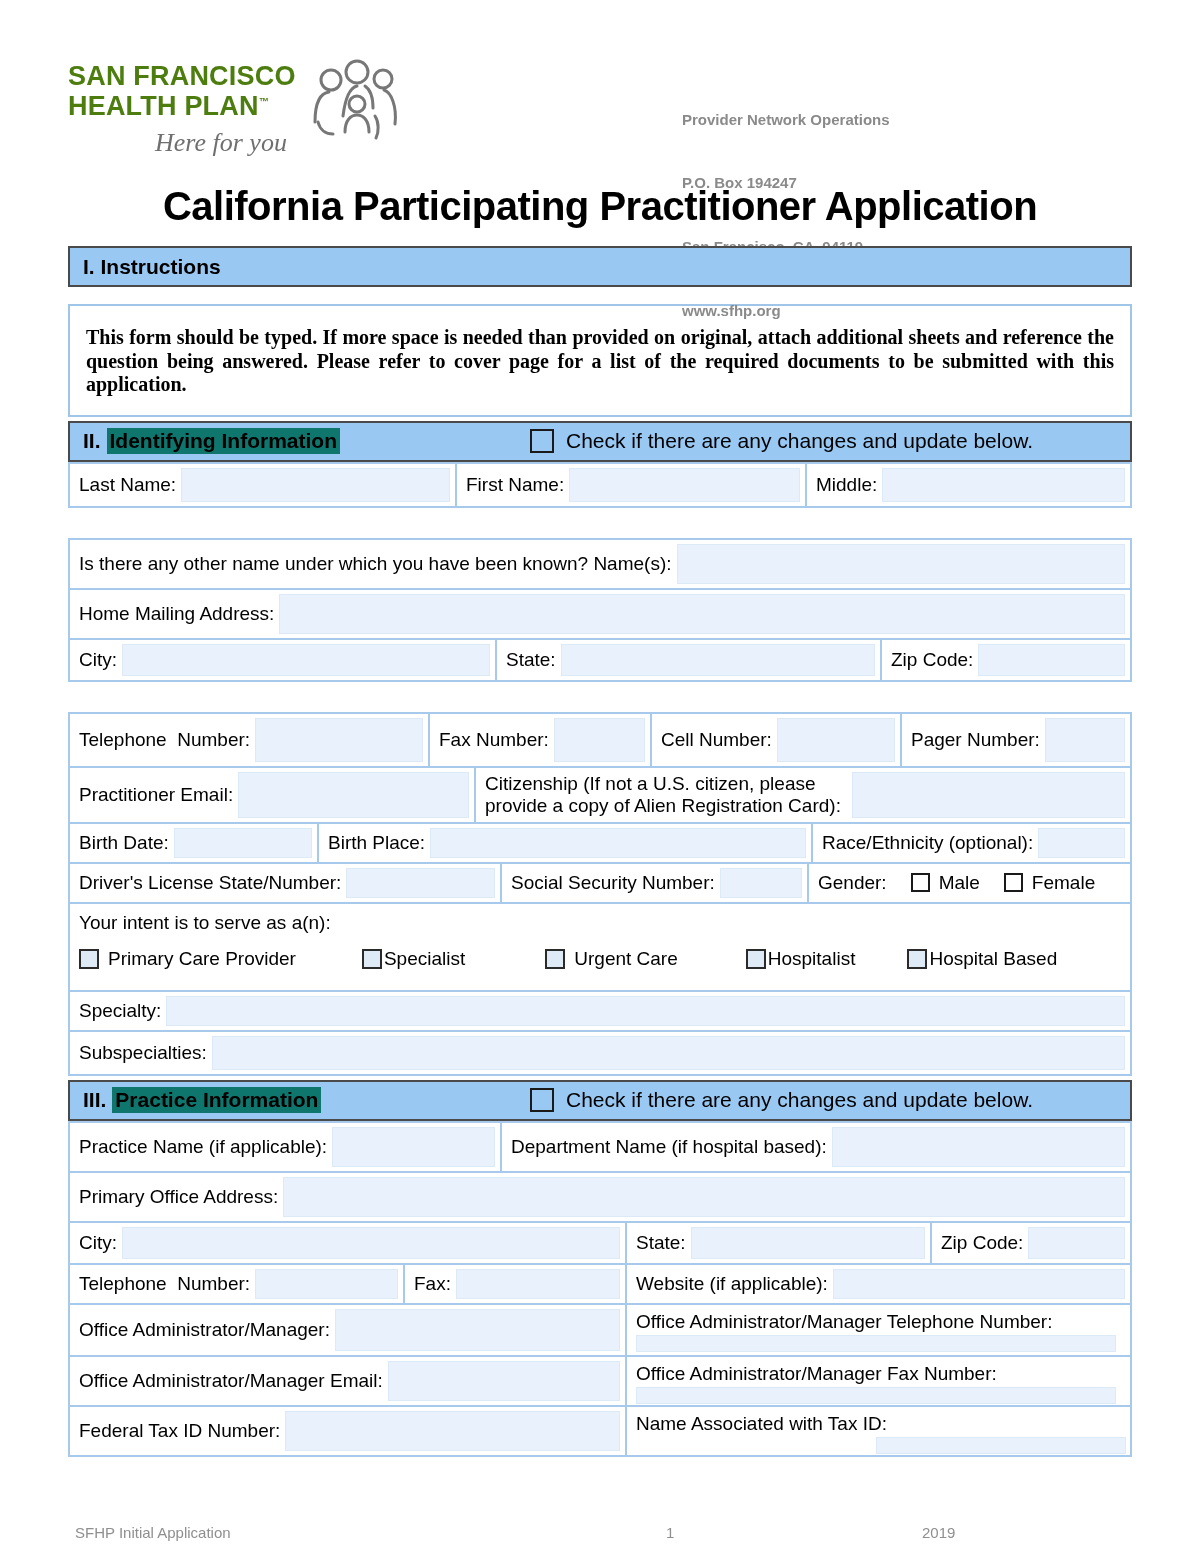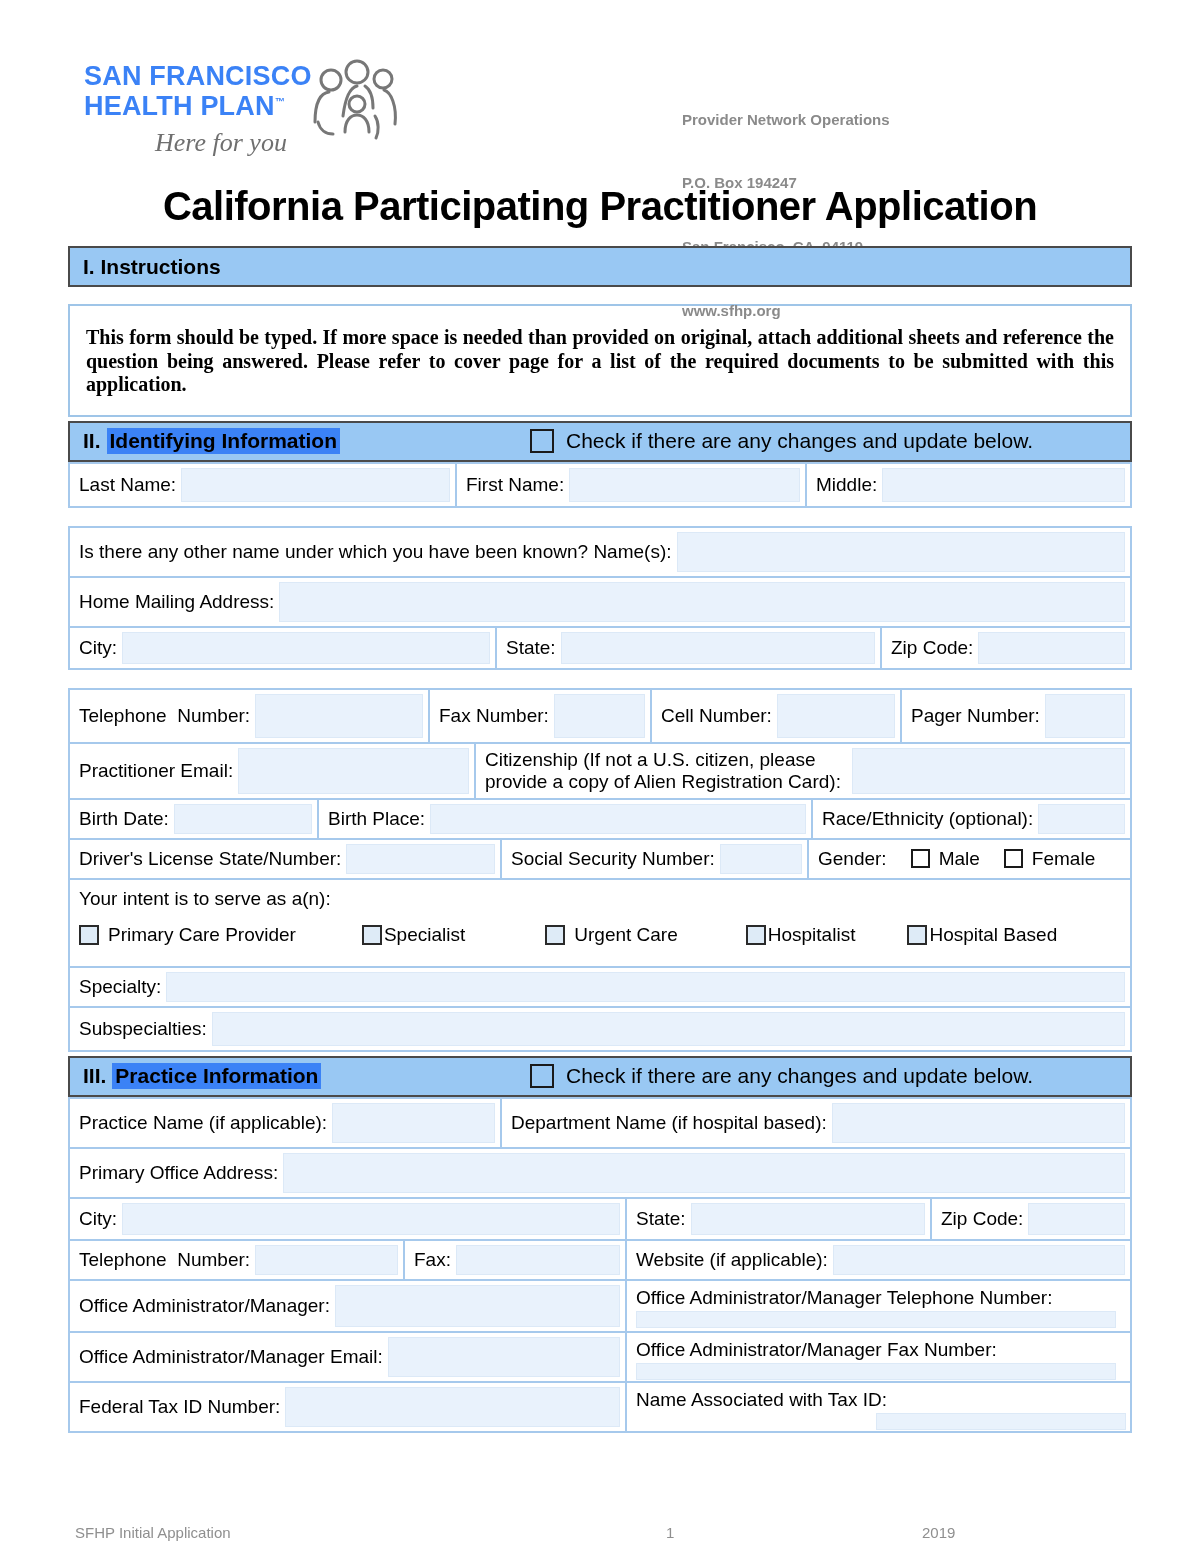--- a/index.html
+++ b/index.html
@@ -4,48 +4,48 @@
 <style>
   * { margin:0; padding:0; box-sizing:border-box; }
   body { background:#ffffff; }
   .page {
     position:relative; width:1200px; height:1553px; margin:0 auto;
     background:#ffffff; font-family:"Liberation Sans", sans-serif; color:#000;
     overflow:hidden;
   }
   
   .hdr { position:relative; height:172px; }
-  .logo-text { position:absolute; left:84px; top:62px; color:#3b82f6; font-weight:bold;
+  .logo-text { position:absolute; left:68px; top:62px; color:#4d7c0f; font-weight:bold;
     font-size:27px; line-height:1.1; letter-spacing:0.2px; }
   .logo-text sup { font-size:10px; }
   .tagline { position:absolute; left:155px; top:128px; font-family:"Liberation Serif", serif;
     font-style:italic; font-size:26px; color:#6f6f6f; }
   .fam-icon { position:absolute; left:305px; top:58px; }
   .addr { position:absolute; left:682px; top:66px; color:#8A8A8A; font-weight:bold;
     font-size:15px; line-height:1.42; white-space:pre-wrap; }
   
   .title { text-align:center; font-size:40px; font-weight:bold; letter-spacing:-0.5px; margin-top:12px; }
   
   .bar { margin:0 68px; height:41px; background:#99C8F3; border:2px solid #4a4a4a;
     display:flex; align-items:center; padding-left:13px; position:relative;
     font-size:21px; }
   .bar.first { margin-top:17px; font-weight:bold; }
   .bar-num { font-weight:bold; margin-right:6px; }
-  .hl { background:#3b82f6; font-weight:bold; padding:1px 3px; }
+  .hl { background:#0f766e; font-weight:bold; padding:1px 3px; }
   .bar-note { position:absolute; left:460px; top:0; height:100%; display:flex; align-items:center; }
   .cb-header { width:24px; height:24px; border:2px solid #1a1a1a; background:transparent;
     margin-right:12px; flex:none; }
   .bar-note-text { font-size:21px; }
   
   .instr { margin:17px 68px 2px 68px; border:2px solid #9FC5E8; padding:20px 16px 18px 16px;
     font-family:"Liberation Serif", serif; font-weight:bold; font-size:20px;
     line-height:1.18; text-align:justify; }
   
   .block { margin:0 68px; border:2px solid #A6C9EC; background:#fff; }
-  .block.gap { margin-top:18px; }
+  .block.gap { margin-top:30px; }
   .row { display:flex; align-items:stretch; }
   .row + .row { border-top:2px solid #A6C9EC; }
   .cell { display:flex; align-items:center; padding-left:9px; min-width:0; }
   .cell + .cell { border-left:2px solid #A6C9EC; }
   .lbl { font-size:19px; white-space:pre-wrap; flex:none; }
   .lbl.wrap { white-space:normal; }
   .inp { flex:1 1 auto; align-self:stretch; background:#E9F2FC; margin:4px 5px 4px 5px;
     border:1px solid #DCE9F7; min-width:20px; }
   .col { flex-direction:column; align-items:flex-start; justify-content:flex-start; padding-top:4px; }
   .col .lbl { margin-top:2px; }

